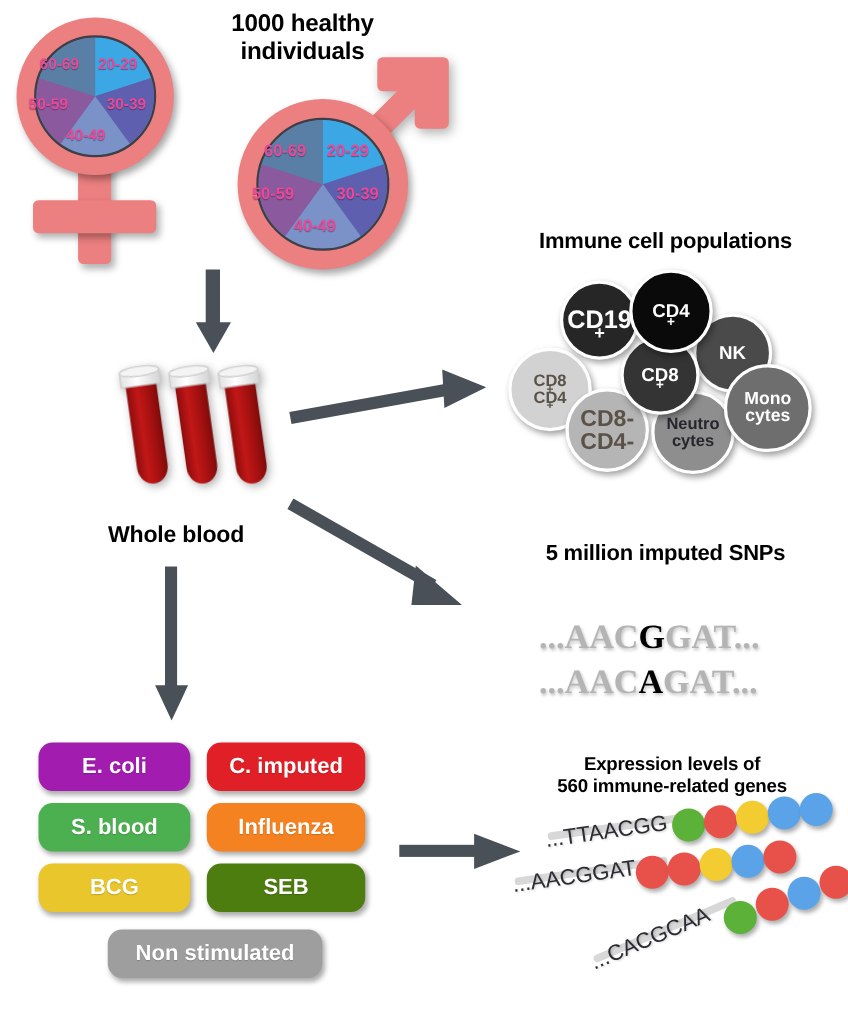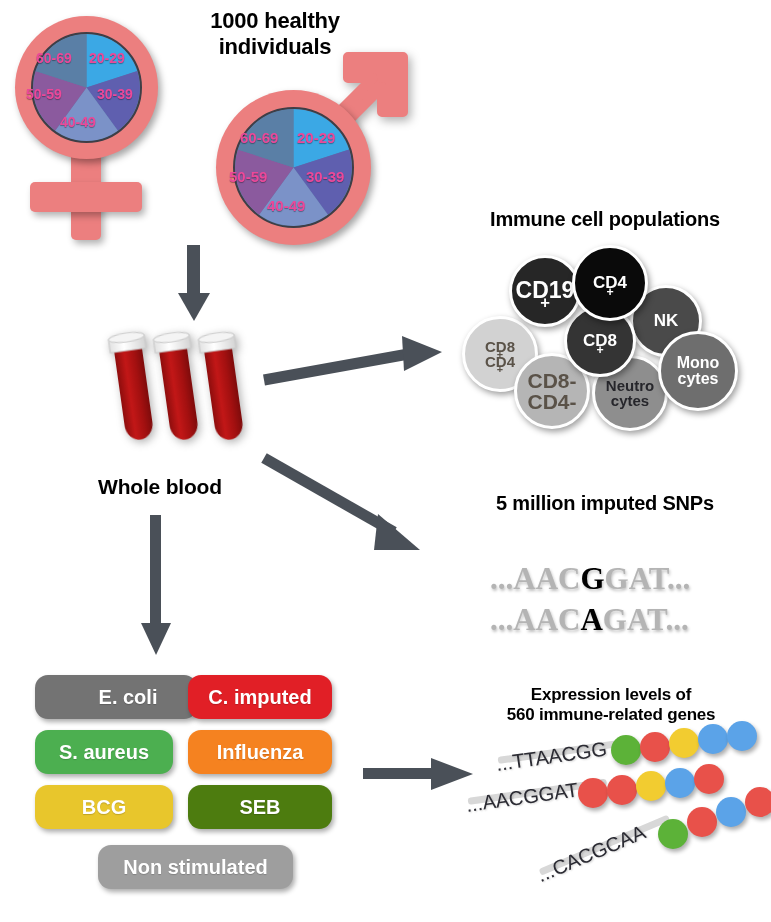--- a/index.html
+++ b/index.html
@@ -278,28 +278,28 @@
   <div class="abs ttl" style="left:452px;top:492px;width:306px;font-size:20px;">5 million imputed SNPs</div>
 
   <div class="snpline" style="left:490px;top:537px;">
     <span class="dim">...AAC</span><span class="hot">G</span><span class="dim">GAT...</span>
   </div>
 
   <div class="snpline" style="left:490px;top:578px;">
     <span class="dim">...AAC</span><span class="hot">A</span><span class="dim">GAT...</span>
   </div>
 
-  <div class="stimbox" style="left:35px;top:675px;width:138px;height:44px;background:#737373;padding-left:24px;">
+  <div class="stimbox" style="left:35px;top:675px;width:138px;height:44px;background:#a21caf;">
     <span>E. coli</span>
   </div>
   <div class="stimbox" style="left:188px;top:675px;width:144px;height:44px;background:#E11F26;">
     <span>C. imputed</span>
   </div>
   <div class="stimbox" style="left:35px;top:730px;width:138px;height:44px;background:#4CAF50;">
-    <span>S. aureus</span>
+    <span>S. blood</span>
   </div>
   <div class="stimbox" style="left:188px;top:730px;width:144px;height:44px;background:#F58220;">
     <span>Influenza</span>
   </div>
   <div class="stimbox" style="left:35px;top:785px;width:138px;height:44px;background:#E8C62C;">
     <span>BCG</span>
   </div>
   <div class="stimbox" style="left:188px;top:785px;width:144px;height:44px;background:#4d7c0f;">
     <span>SEB</span>
   </div>

